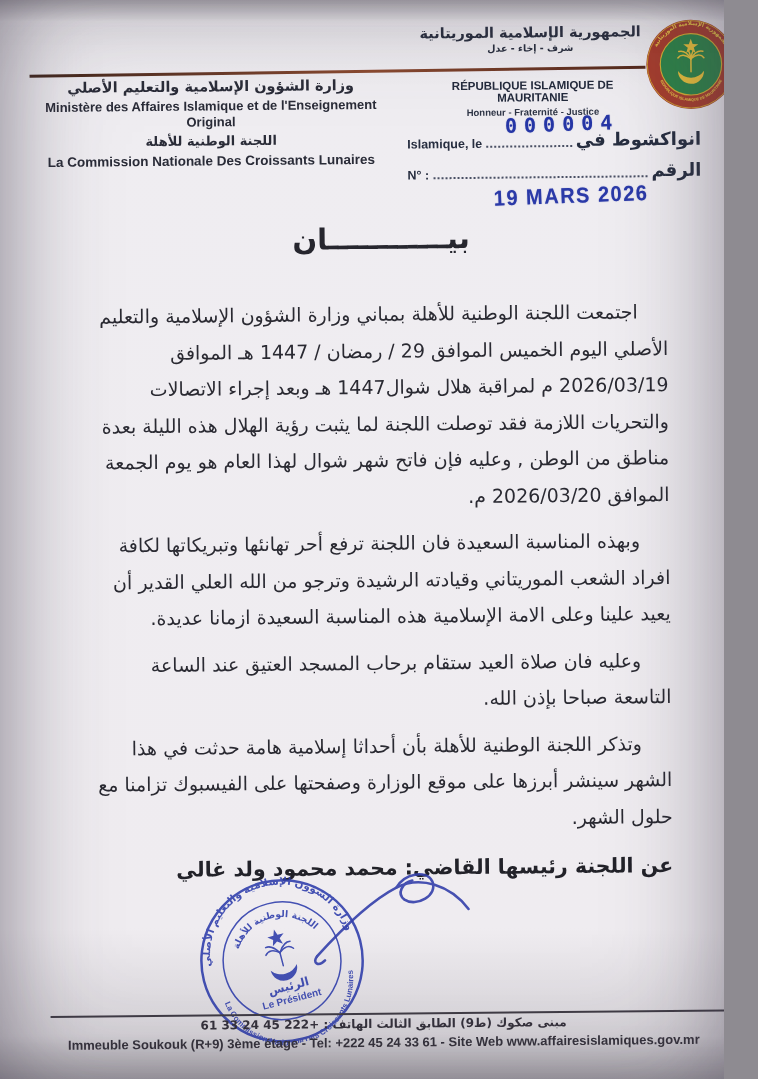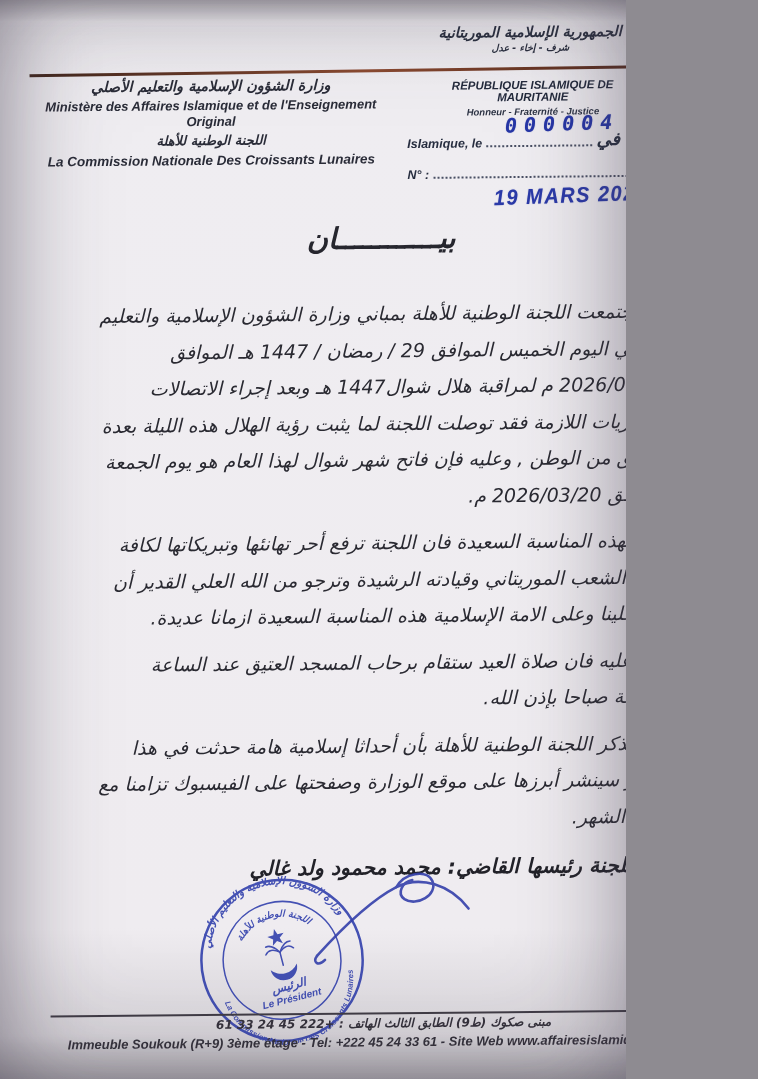--- a/index.html
+++ b/index.html
@@ -1,18 +1,18 @@
 <!DOCTYPE html>
 <html lang="ar"><head>
 <meta charset="utf-8">
 <style>
   html,body{margin:0;padding:0;background:#8e8b91;}
-  .photo{position:relative;width:626px;height:1079px;overflow:hidden;
+  .photo{position:relative;width:724px;height:1079px;overflow:hidden;
     background:linear-gradient(180deg,#aeabb1 0%,#e7e5e9 2%,#efedf1 8%,#efecf0 86%,#d8d5da 96%,#a9a6ac 100%);
-    font-family:"Liberation Sans",sans-serif;color:#2a2a32;font-style:italic;}
+    font-family:"Liberation Sans",sans-serif;color:#2a2a32;}
   .photo::after{content:"";position:absolute;inset:0;pointer-events:none;
     box-shadow:inset 0 0 120px rgba(70,62,80,.25),inset 50px 0 90px -55px rgba(70,62,80,.5),inset -50px 0 90px -55px rgba(70,62,80,.42);}
   .content{position:absolute;inset:0;transform:rotate(-0.55deg);}
   .ar{font-family:"DejaVu Sans",sans-serif;direction:rtl;}
 
   
   .calligraphy{position:absolute;top:26px;left:420px;width:230px;text-align:center;color:#2b3040;}
   .calligraphy .t1{font-family:"DejaVu Sans",sans-serif;font-weight:bold;font-size:14.5px;letter-spacing:-.5px;}
   .calligraphy .t2{font-family:"DejaVu Sans",sans-serif;font-weight:bold;font-size:9.5px;margin-top:2px;}
   .header-rule{position:absolute;top:70px;left:34px;width:616px;height:2.5px;
@@ -120,21 +120,21 @@
     <div class="ref-block">
       <div class="serial-stamp">000004</div>
       <div class="ref-row">
         <span>Islamique, le</span>
         <span class="ref-fill"></span>
         <span class="ref-ar">انواكشوط في</span>
       </div>
       <div class="ref-row">
         <span>N° :</span>
         <span class="ref-fill"></span>
-        <span class="ref-ar">الله</span>
+        <span class="ref-ar">الرقم</span>
       </div>
     </div>
 
     <div class="date-stamp">19 MARS 2026</div>
 
     <div class="doc-title">بيــــــــــــان</div>
 
     <div class="doc-body">
       <p>اجتمعت اللجنة الوطنية للأهلة بمباني وزارة الشؤون الإسلامية والتعليم الأصلي اليوم الخميس الموافق 29 / رمضان / 1447 هـ الموافق 2026/03/19 م لمراقبة هلال شوال1447 هـ وبعد إجراء الاتصالات والتحريات اللازمة فقد توصلت اللجنة لما يثبت رؤية الهلال هذه الليلة بعدة مناطق من الوطن , وعليه فإن فاتح شهر شوال لهذا العام هو يوم الجمعة الموافق 2026/03/20 م.</p>
       <p>وبهذه المناسبة السعيدة فان اللجنة ترفع أحر تهانئها وتبريكاتها لكافة افراد الشعب الموريتاني وقيادته الرشيدة وترجو من الله العلي القدير أن يعيد علينا وعلى الامة الإسلامية هذه المناسبة السعيدة ازمانا عديدة.</p>

